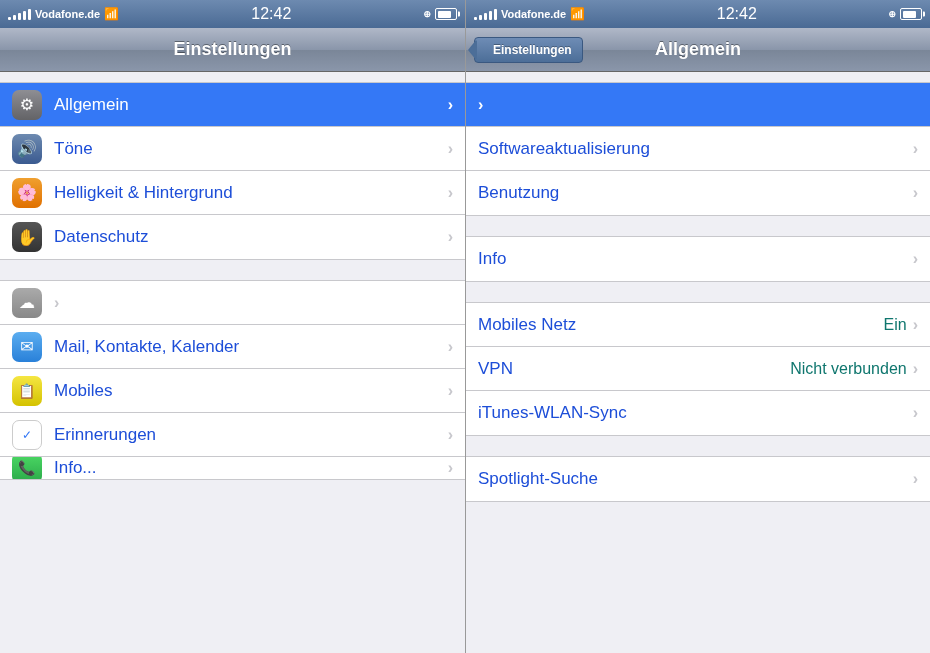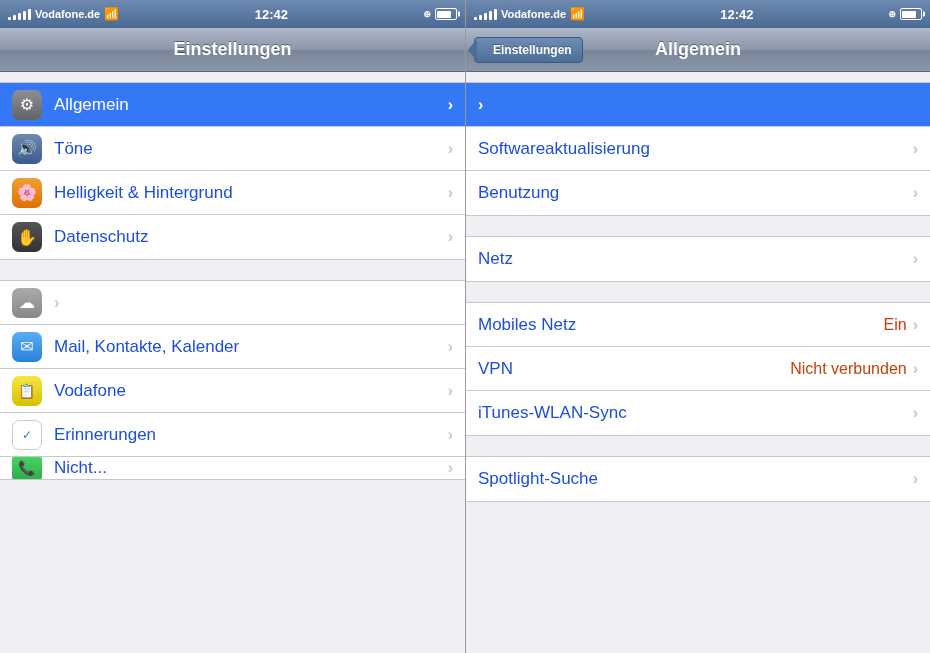--- a/index.html
+++ b/index.html
@@ -34,21 +34,21 @@
       display: flex;
       align-items: center;
       justify-content: space-between;
       padding: 0 8px;
       font-size: 12px;
       font-weight: 600;
       color: white;
       flex-shrink: 0;
     }
     .status-left { display: flex; align-items: center; gap: 4px; }
-    .status-center { font-size: 13px; font-weight: bold; }
+    .status-center { font-size: 16px; font-weight: normal; }
     .status-right { display: flex; align-items: center; gap: 4px; }
     .signal-dots { display: flex; gap: 2px; align-items: flex-end; }
     .signal-dot { background: white; width: 3px; border-radius: 1px; }
     .battery-icon {
       border: 1.5px solid white;
       border-radius: 2px;
       width: 22px;
       height: 12px;
       position: relative;
       display: flex;
@@ -190,21 +190,21 @@
     .icon-notes { background: linear-gradient(to bottom, #f5e642, #d4c200); }
     .icon-phone { background: linear-gradient(to bottom, #4cd964, #2aa849); }
 
     .row-label {
       flex: 1;
       font-size: 17px;
       color: #1d4ed8;
     }
     .row-value {
       font-size: 16px;
-      color: #c2410c;
+      color: #0f766e;
       margin-right: 6px;
     }
     .chevron {
       color: #c7c7cc;
       font-size: 16px;
       font-weight: bold;
     }
 
     
     .partial-row {
@@ -272,31 +272,31 @@
         <div class="row-icon icon-icloud">☁</div>
         <span class="chevron">›</span>
       </div>
       <div class="settings-row">
         <div class="row-icon icon-mail">✉</div>
         <span class="row-label">Mail, Kontakte, Kalender</span>
         <span class="chevron">›</span>
       </div>
       <div class="settings-row">
         <div class="row-icon icon-notes" style="background: linear-gradient(to bottom, #f5e642, #d4c200); color:#333; font-size:14px;">📋</div>
-        <span class="row-label">Vodafone</span>
+        <span class="row-label">Mobiles</span>
         <span class="chevron">›</span>
       </div>
       <div class="settings-row">
         <div class="row-icon" style="background: white; border: 1px solid #ccc; color:#3478f6; font-size:12px;">✓</div>
         <span class="row-label">Erinnerungen</span>
         <span class="chevron">›</span>
       </div>
       <div class="settings-row partial-row">
         <div class="row-icon icon-phone" style="background: linear-gradient(to bottom, #4cd964, #2aa849); font-size:14px;">📞</div>
-        <span class="row-label">Nicht...</span>
+        <span class="row-label">Info...</span>
         <span class="chevron">›</span>
       </div>
     </div>
   </div>
 </div>
 
 <div class="phone-panel">
 
   <div class="status-bar">
     <div class="status-left">
@@ -337,21 +337,21 @@
         <span class="chevron">›</span>
       </div>
       <div class="settings-row">
         <span class="row-label">Benutzung</span>
         <span class="chevron">›</span>
       </div>
     </div>
 
     <div class="settings-group">
       <div class="settings-row">
-        <span class="row-label">Netz</span>
+        <span class="row-label">Info</span>
         <span class="chevron">›</span>
       </div>
     </div>
 
     <div class="settings-group">
       <div class="settings-row">
         <span class="row-label">Mobiles Netz</span>
         <span class="row-value">Ein</span>
         <span class="chevron">›</span>
       </div>

